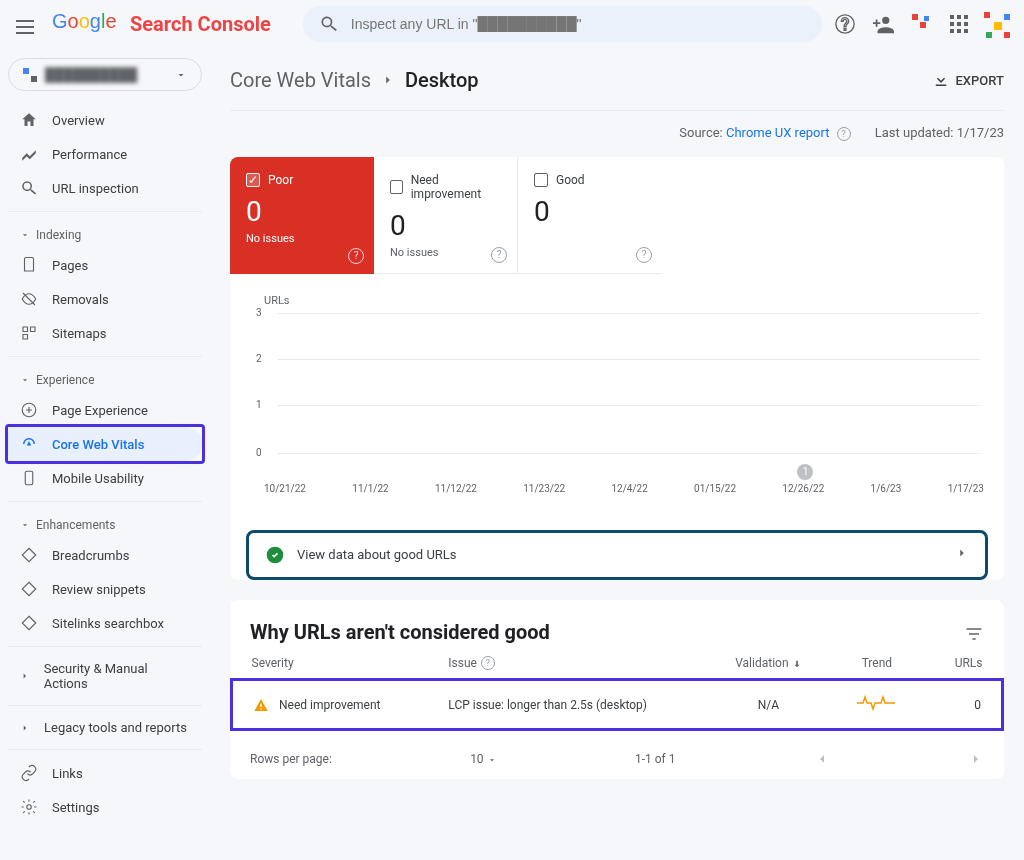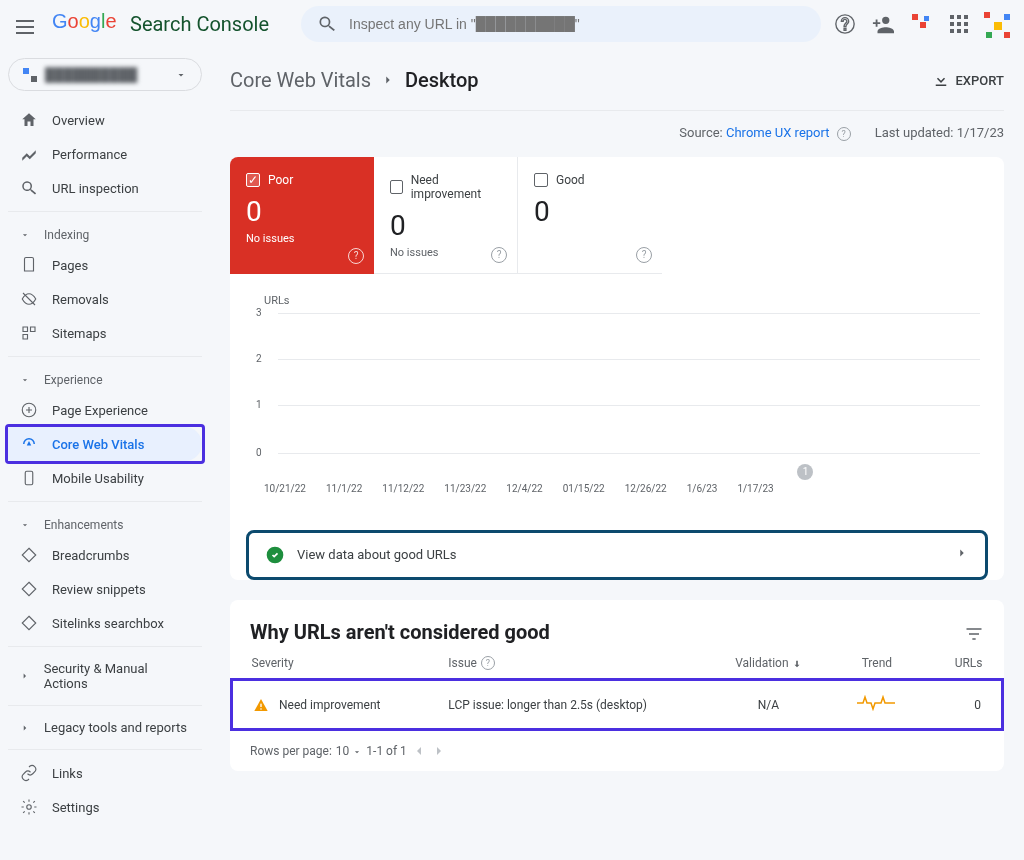--- a/index.html
+++ b/index.html
@@ -3,39 +3,39 @@
 <meta charset="utf-8">
 <style>
 * { box-sizing: border-box; margin: 0; padding: 0; }
 body { font-family: 'Google Sans', Roboto, Arial, sans-serif; background: #f5f7fa; color: #3c4043; width: 1024px; height: 860px; overflow: hidden; }
 .header { display: flex; align-items: center; padding: 8px 16px; height: 48px; gap: 12px; }
 .header-left { display: flex; align-items: flex-end; gap: 12px; }
 .menu-icon { width: 24px; height: 24px; cursor: pointer; display: flex; flex-direction: column; justify-content: center; gap: 4px; }
 .menu-icon span { display: block; height: 2px; background: #5f6368; width: 18px; }
 .logo { display: flex; align-items: center; gap: 4px; font-size: 20px; }
 .logo-g { display: inline-block; }
-.logo-text { color: #14532d; font-weight: 400; }
+.logo-text { color: #ef4444; font-weight: 700; }
 .searchbar { flex: 1; max-width: 520px; background: #eaf1fb; border-radius: 22px; height: 36px; display: flex; align-items: center; padding: 0 16px; gap: 12px; margin-left: 20px; }
 .searchbar input { border: none; background: transparent; outline: none; font-size: 14px; flex: 1; color: #5f6368; }
 .search-icon-svg { width: 20px; height: 20px; fill: #5f6368; }
 .header-right { display: flex; align-items: center; gap: 16px; margin-left: auto; }
 .header-right .icon { width: 22px; height: 22px; fill: #5f6368; cursor: pointer; }
 .pixel-block { width: 24px; height: 24px; }
 .apps-grid { display: grid; grid-template-columns: repeat(3, 4px); grid-template-rows: repeat(3, 4px); gap: 3px; }
 .apps-grid span { background: #5f6368; }
 .layout { display: flex; height: calc(100% - 48px); }
 .sidebar { width: 210px; padding: 10px 8px 10px 8px; overflow-y: auto; font-size: 13px; }
 .property-selector { border: 1px solid #dadce0; border-radius: 20px; padding: 8px 14px; display: flex; align-items: center; gap: 8px; margin-bottom: 12px; cursor: pointer; }
 .property-selector .prop-name { flex: 1; color: #5f6368; filter: blur(2px); }
 .chevron-down { width: 12px; height: 12px; }
 .nav-item { display: flex; align-items: center; gap: 14px; padding: 8px 12px; border-radius: 0 18px 18px 0; cursor: pointer; color: #3c4043; }
 .nav-item.active { background: #e8f0fe; color: #1a73e8; font-weight: 500; }
 .nav-item .nav-icon { width: 18px; height: 18px; fill: #5f6368; flex-shrink: 0; }
 .nav-item.active .nav-icon { fill: #1a73e8; }
-.nav-section { padding: 10px 12px 6px; color: #5f6368; font-size: 12px; display: flex; align-items: center; gap: 14px; cursor: pointer; }
+.nav-section { padding: 10px 12px 6px; color: #5f6368; font-size: 12px; display: flex; align-items: center; gap: 6px; cursor: pointer; }
 .nav-divider { border: none; border-top: 1px solid #e8eaed; margin: 6px 0; }
 .highlight-box { border: 3px solid #4b2fe0; border-radius: 4px; margin: -3px; }
 .main { flex: 1; padding: 20px 20px 0 20px; overflow-y: auto; }
 .breadcrumb-row { display: flex; align-items: center; justify-content: space-between; border-bottom: 1px solid #e8eaed; padding-bottom: 18px; margin-bottom: 14px; }
 .breadcrumbs { display: flex; align-items: center; gap: 10px; font-size: 20px; color: #5f6368; }
 .breadcrumbs .current { color: #202124; font-weight: 500; }
 .export-btn { display: flex; align-items: center; gap: 6px; font-size: 13px; font-weight: 500; cursor: pointer; color: #3c4043; }
 .meta-row { display: flex; justify-content: flex-end; gap: 24px; font-size: 13px; color: #5f6368; margin-bottom: 16px; }
 .meta-row a { color: #1a73e8; text-decoration: none; }
 .card { background: #fff; border-radius: 8px; margin-bottom: 20px; }
@@ -50,38 +50,38 @@
 .poor .tab-count { color: #fff; }
 .tab-sub { font-size: 11px; color: #5f6368; margin-top: 4px; }
 .poor .tab-sub { color: #fff; }
 .help-dot { position: absolute; bottom: 10px; right: 10px; width: 16px; height: 16px; border: 1.5px solid #9aa0a6; border-radius: 50%; font-size: 10px; display: flex; align-items: center; justify-content: center; color: #9aa0a6; }
 .poor .help-dot { border-color: rgba(255,255,255,0.8); color: rgba(255,255,255,0.8); }
 .chart-area { padding: 20px 20px 20px 20px; }
 .chart-ylabel { font-size: 11px; color: #5f6368; margin-bottom: 6px; padding-left: 14px; }
 .chart-grid { position: relative; height: 140px; margin-left: 28px; margin-right: 4px; }
 .grid-line { position: absolute; left: 0; right: 0; border-top: 1px solid #e8eaed; }
 .grid-line span { position: absolute; left: -22px; top: -7px; font-size: 10px; color: #5f6368; }
-.chart-xaxis { display: flex; justify-content: flex-start; font-size: 10px; color: #5f6368; margin-top: 30px; margin-left: 14px; gap: 20px; }
+.chart-xaxis { display: flex; justify-content: space-between; font-size: 10px; color: #5f6368; margin-top: 30px; margin-left: 14px; }
 .chart-marker { position: absolute; width: 16px; height: 16px; background: #bdc1c6; border-radius: 50%; color: #fff; font-size: 10px; display: flex; align-items: center; justify-content: center; }
 .link-row { border: 3px solid #0c4a6e; border-radius: 8px; padding: 12px 16px; margin: 16px; display: flex; align-items: center; gap: 12px; cursor: pointer; font-size: 13px; }
 .link-row .arrow { margin-left: auto; color: #5f6368; }
 .card-title { font-size: 20px; margin: 20px 20px 4px; color: #202124; }
 .card-subtitle { font-size: 13px; color: #5f6368; margin: 0 20px 20px; }
 .card-header-row { display: flex; align-items: flex-start; }
 .filter-icon { margin: 24px 20px 0 auto; cursor: pointer; }
 .issues-table { width: 100%; border-collapse: collapse; font-size: 12px; }
 .issues-table th { text-align: left; color: #5f6368; font-weight: 400; padding: 8px 20px; }
 .issues-table th.right, .issues-table td.right { text-align: right; }
 .issues-table th.center, .issues-table td.center { text-align: center; }
 .issue-row-wrap { border: 3px solid #4b2fe0; border-radius: 4px; }
 .issues-table td { padding: 14px 20px; }
 .severity-cell { display: flex; align-items: center; gap: 10px; }
 .warn-triangle { width: 16px; height: 16px; }
 .trend-spark { width: 40px; height: 16px; }
-.pager { display: flex; align-items: center; justify-content: flex-start; gap: 4px; padding: 12px 20px; font-size: 12px; color: #5f6368; }
+.pager { display: flex; align-items: center; justify-content: space-between; gap: 28px; padding: 12px 20px; font-size: 12px; color: #5f6368; margin-top: 8px; }
 .pager .chev { width: 16px; height: 16px; fill: #bdc1c6; cursor: pointer; }
 .small-help { width: 14px; height: 14px; border: 1.2px solid #9aa0a6; border-radius: 50%; font-size: 9px; display: inline-flex; align-items: center; justify-content: center; color: #9aa0a6; margin-left: 4px; vertical-align: middle; }
 .blurred-text { filter: blur(2px); color: #5f6368; }
 </style>
 </head>
 <body>
 
 <div class="header">
   <div class="header-left">
     <div class="menu-icon">

